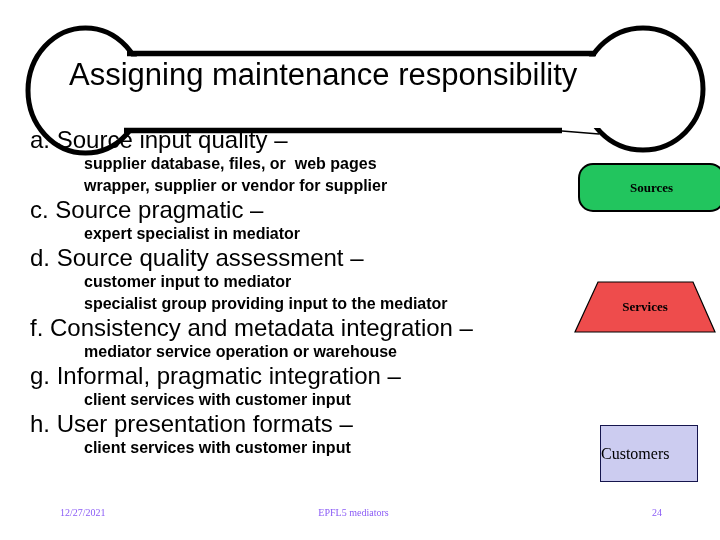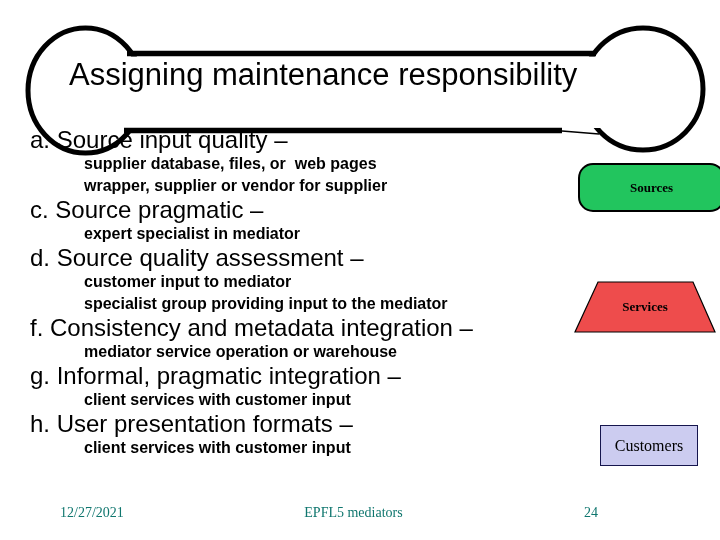--- a/index.html
+++ b/index.html
@@ -25,32 +25,32 @@
     box-sizing:border-box;border:2px solid #000;border-radius:15px;
     background:#22c55e;display:flex;align-items:center;justify-content:center;
     font-family:"Liberation Serif",serif;font-weight:bold;font-size:13px;
   }
   #services-label{
     position:absolute;left:575px;top:299px;width:140px;z-index:2;
     text-align:center;font-family:"Liberation Serif",serif;
     font-weight:bold;font-size:13px;
   }
   #customers-shape{
-    position:absolute;left:600px;top:425px;width:98px;height:41px;z-index:2;
+    position:absolute;left:600px;top:425px;width:98px;height:57px;z-index:2;
     box-sizing:border-box;border:1px solid #15154d;background:#ccccf0;
-    display:flex;align-items:center;justify-content:center;
+    display:flex;align-items:center;
     font-family:"Liberation Serif",serif;font-size:16px;
   }
   .footer-text{
     position:absolute;top:505px;z-index:3;font-family:"Liberation Serif",serif;
-    font-size:14px;line-height:16px;color:#0f766e;
+    font-size:10px;line-height:16px;color:#8b5cf6;
   }
   #footer-date{left:60px;}
   #footer-center{left:0;right:13px;text-align:center;}
-  #footer-page{left:584px;width:50px;}
+  #footer-page{left:612px;width:50px;text-align:right;}
 </style>
 </head>
 <body>
 
 <div id="slide">
 
   <svg id="bone-svg" width="720" height="540" viewBox="0 0 720 540">
     <g>
       <ellipse cx="85.5" cy="90.5" rx="57.5" ry="62.5" fill="#ffffff" stroke="#000000" stroke-width="5"></ellipse>
       <ellipse cx="643" cy="89" rx="60" ry="61" fill="#ffffff" stroke="#000000" stroke-width="5"></ellipse>

